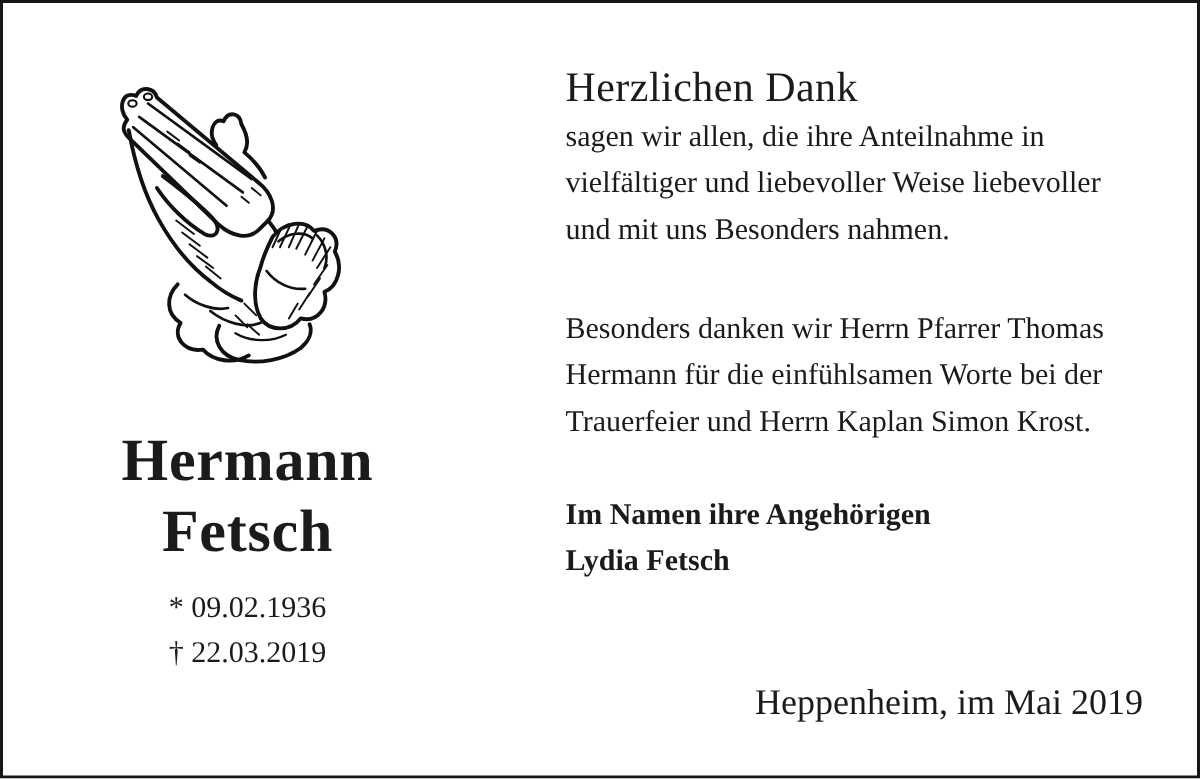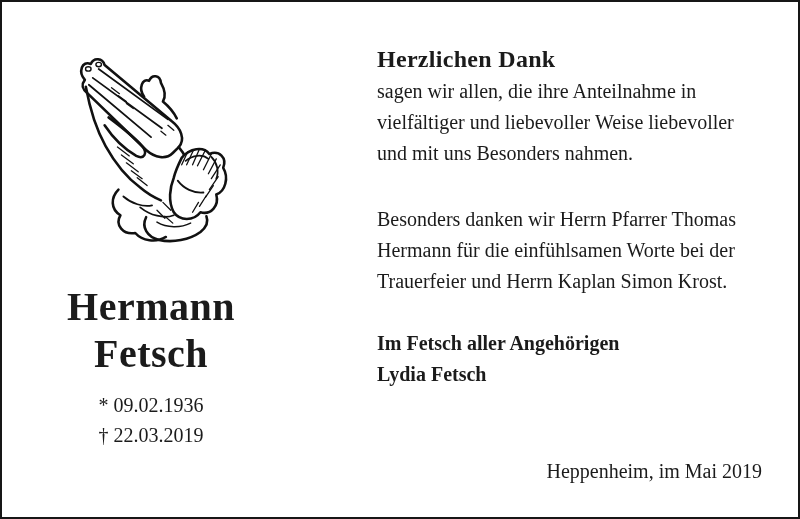--- a/index.html
+++ b/index.html
@@ -18,21 +18,21 @@
   .hands-wrap {
     position: absolute;
     left: 70px;
     top: 50px;
     width: 168px;
     height: 198px;
   }
   .hands-wrap svg { display: block; width: 100%; height: 100%; }
   .left-block {
     position: absolute;
-    left: 18px;
+    left: 32px;
     top: 281px;
     width: 262px;
     text-align: center;
   }
   .name-line {
     font-size: 40px;
     font-weight: bold;
     line-height: 47px;
     letter-spacing: 0.5px;
   }
@@ -44,39 +44,39 @@
   }
   
   .right-col {
     position: absolute;
     left: 375px;
     top: 40px;
     width: 400px;
   }
   .heading {
     margin: 0;
-    font-size: 24px;
-    font-weight: bold;
+    font-size: 28px;
+    font-weight: normal;
     line-height: 34px;
     letter-spacing: 0.3px;
   }
   .para {
     margin: 0;
     font-size: 20px;
     line-height: 31px;
   }
   .para .line { display: block; white-space: nowrap; }
   .para-1 { }
   .para-2 { margin-top: 35px; }
   .closing { margin-top: 31px; font-weight: 600; }
   .place-date {
     position: absolute;
     right: 36px;
     bottom: 34px;
-    font-size: 20px;
+    font-size: 24px;
     white-space: nowrap;
     margin-left: 23px;
   }
 </style>
 </head>
 <body>
 
 <div class="card">
 
   <div class="hands-wrap">
@@ -163,20 +163,20 @@
       <span class="line">und mit uns Besonders nahmen.</span>
     </p>
 
     <p class="para para-2">
       <span class="line">Besonders danken wir Herrn Pfarrer Thomas</span>
       <span class="line">Hermann für die einfühlsamen Worte bei der</span>
       <span class="line">Trauerfeier und Herrn Kaplan Simon Krost.</span>
     </p>
 
     <p class="para closing">
-      <span class="line">Im Fetsch aller Angehörigen</span>
+      <span class="line">Im Namen ihre Angehörigen</span>
       <span class="line">Lydia Fetsch</span>
     </p>
   </div>
 
   <div class="place-date">Heppenheim, im Mai 2019</div>
 
 </div>
 
 </body></html>

